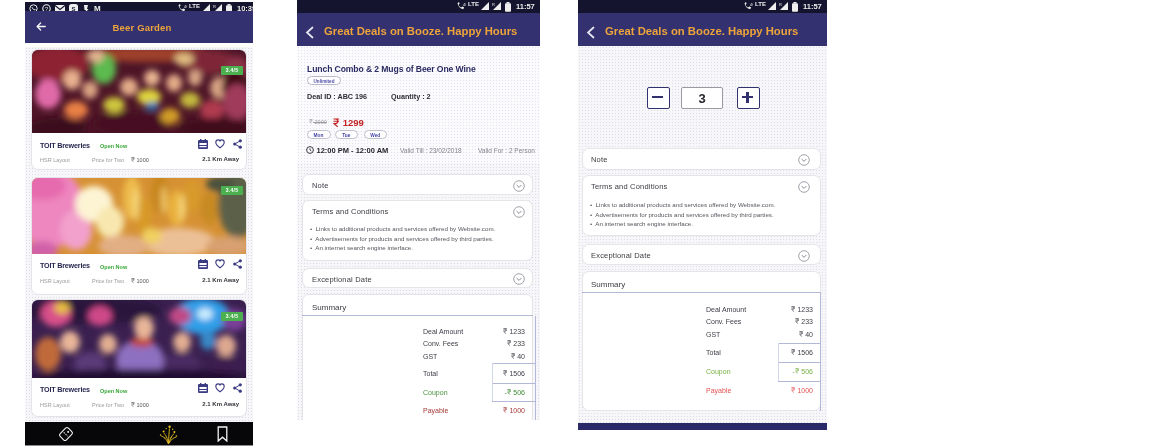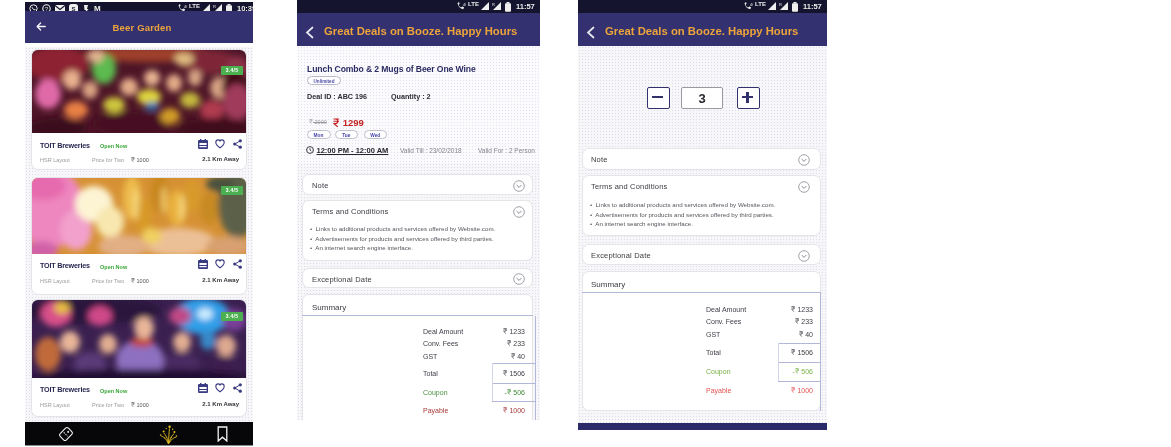--- a/index.html
+++ b/index.html
@@ -322,21 +322,21 @@
   <div class="abs" style="left:38px;top:130px;width:22.5px;height:9px;border:1px solid #c0c0cc;border-radius:4.5px;background:#fff;">
       <div class="t b" style="left:0;right:0;top:1.8px;font-size:4.8px;color:#4343a8;text-align:center;">Tue</div>
     </div>
   <div class="abs" style="left:67px;top:130px;width:22.5px;height:9px;border:1px solid #c0c0cc;border-radius:4.5px;background:#fff;">
       <div class="t b" style="left:0;right:0;top:1.8px;font-size:4.8px;color:#4343a8;text-align:center;">Wed</div>
     </div>
   <svg class="abs" style="left:9px;top:146px;" width="8" height="8" viewBox="0 0 8 8">
       <circle cx="4" cy="4" r="3.4" fill="none" stroke="#3a3a44" stroke-width="1"></circle>
       <path d="M4 2.2V4l1.3 1" stroke="#3a3a44" stroke-width=".9" fill="none"></path>
     </svg>
-  <div class="t b" style="left:19.5px;top:145.5px;font-size:7.5px;color:#26262e;text-decoration:underline;">12:00 PM - 12:00 AM</div>
+  <div class="t b" style="left:19.5px;top:145.5px;font-size:7.5px;color:#26262e;">12:00 PM - 12:00 AM</div>
   <div class="t" style="left:103px;top:146.5px;font-size:6.5px;color:#84848e;">Valid Till : 23/02/2018</div>
   <div class="t" style="left:181px;top:146.5px;font-size:6.5px;color:#84848e;">Valid For : 2 Person</div>
 
   <div class="sec" style="left:5px;top:174px;width:231px;height:21px;"></div>
   <div class="sect" style="left:15px;top:181px;">Note</div>
   <svg class="chev" style="left:216px;top:180px;" viewBox="0 0 12 12">
       <circle cx="6" cy="6" r="5.3" fill="none" stroke="#a2a2aa" stroke-width="1"></circle>
       <path d="M3.6 5 6 7.4 8.4 5" fill="none" stroke="#8a8a92" stroke-width="1"></path>
     </svg>
   <div class="sec" style="left:5px;top:200px;width:231px;height:61px;"></div>

